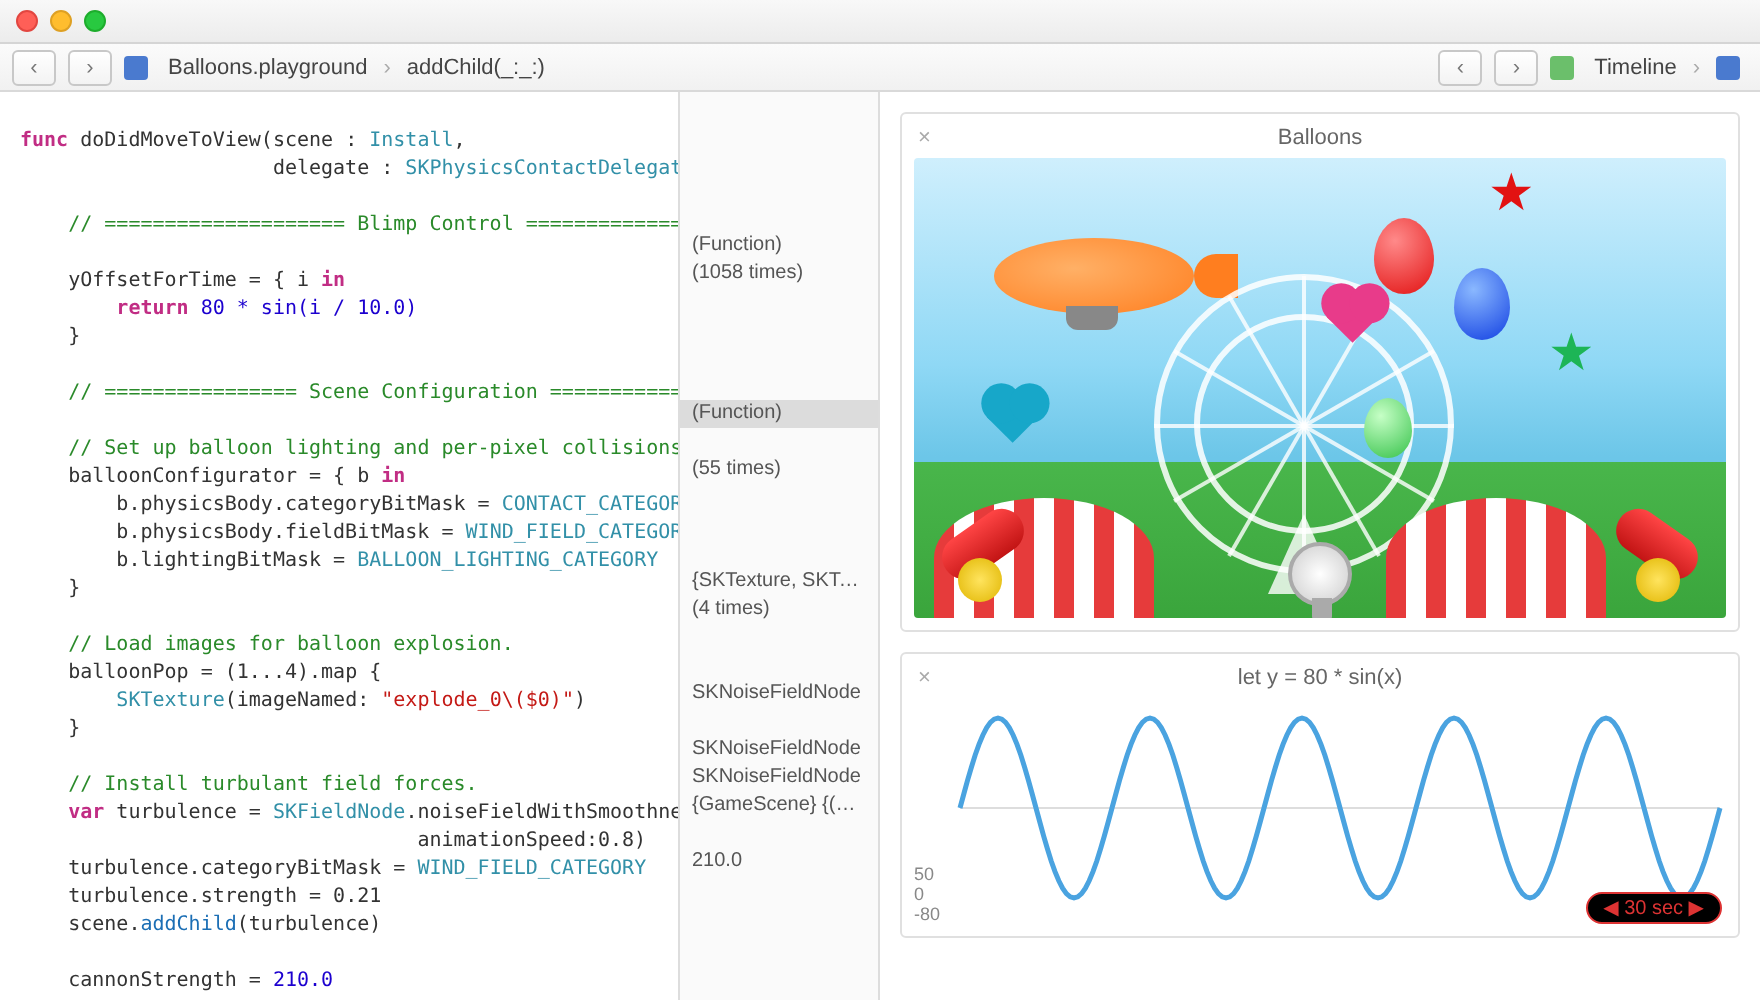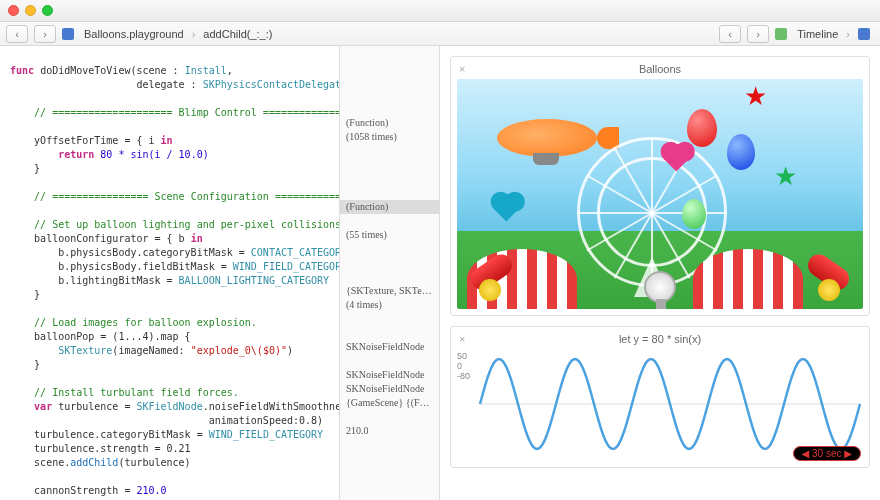--- a/index.html
+++ b/index.html
@@ -58,21 +58,21 @@
     white-space:pre;
     color:#333;
   }
   .kw { color:#c12d84; font-weight:bold;}
   .ty { color:#3290a8;}
   .nm { color:#1c00cf;}
   .st { color:#c41a16;}
   .cm { color:#2a8a2a;}
   .fn { color:#1c6fb5;}
   .col-mid { width:100px; border-right:1px solid #ddd; font-size:10px; color:#555; background:#fafafa;}
-  .mid-row { padding:1px 6px; height:14px; white-space:nowrap; overflow:hidden; text-overflow:ellipsis;font-family:Liberation Serif, serif;}
+  .mid-row { padding:1px 6px; height:14px; white-space:nowrap; overflow:hidden; text-overflow:ellipsis;}
   .mid-row.sel { background:#dcdcdc;}
   .col-right { flex:1; display:flex; flex-direction:column; background:#fff;}
   .scene-wrap { padding:10px 10px 6px 10px; }
   .scene-box { border:1px solid #e0e0e0; border-radius:3px; padding:6px;}
   .scene-title { font-size:11px; color:#666; text-align:center; margin-bottom:4px; position:relative;}
   .scene-close { position:absolute; left:2px; top:0; color:#aaa; font-size:11px;}
   .scene {
     width:100%; height:230px; border-radius:2px; position:relative; overflow:hidden;
     background: linear-gradient(#cfeffd 0%, #8fd8f5 45%, #6cc6e8 65%, #6cc6e8 66%, #49b64b 66%, #3aa53c 100%);
   }
@@ -103,21 +103,21 @@
   .star{position:absolute;width:0;height:0;}
   .star::before{content:"★";font-size:26px;position:absolute;left:-13px;top:-13px;}
   .heart{position:absolute;width:20px;height:18px;background:currentColor;transform:rotate(-45deg);}
   .heart::before,.heart::after{content:"";width:20px;height:20px;background:currentColor;border-radius:50%;position:absolute;}
   .heart::before{top:-10px;left:0;} .heart::after{top:0;left:10px;}
   .fan{position:absolute;left:50%;bottom:6px;transform:translateX(-50%);width:32px;height:32px;background:radial-gradient(#fff,#ccc);border-radius:50%;border:2px solid #aaa;}
   .fan .stand{position:absolute;bottom:-10px;left:10px;width:10px;height:12px;background:#aaa;border-radius:0 0 3px 3px;}
   .graph-wrap { padding:4px 10px 8px 10px;}
   .graph-box { border:1px solid #e0e0e0;border-radius:3px;padding:6px;position:relative;}
   .graph-title{font-size:11px;color:#666;text-align:center;margin-bottom:4px;position:relative;}
-  .graph-axis{position:absolute;left:6px;top:24px;bottom:6px;display:flex;flex-direction:column;justify-content:flex-start;font-size:9px;color:#888;}
+  .graph-axis{position:absolute;left:6px;top:24px;bottom:6px;display:flex;flex-direction:column;justify-content:flex-end;font-size:9px;color:#888;}
   .graph-svg{width:100%;height:110px;}
   .time-pill{position:absolute;right:8px;bottom:6px;border:1px solid #d33;color:#d33;border-radius:10px;padding:1px 8px;font-size:10px;background:#000000;}
 </style>
 </head>
 <body>
 
 <div class="titlebar">
   <div class="traffic">
     <div class="tl red"></div>
     <div class="tl yel"></div>

